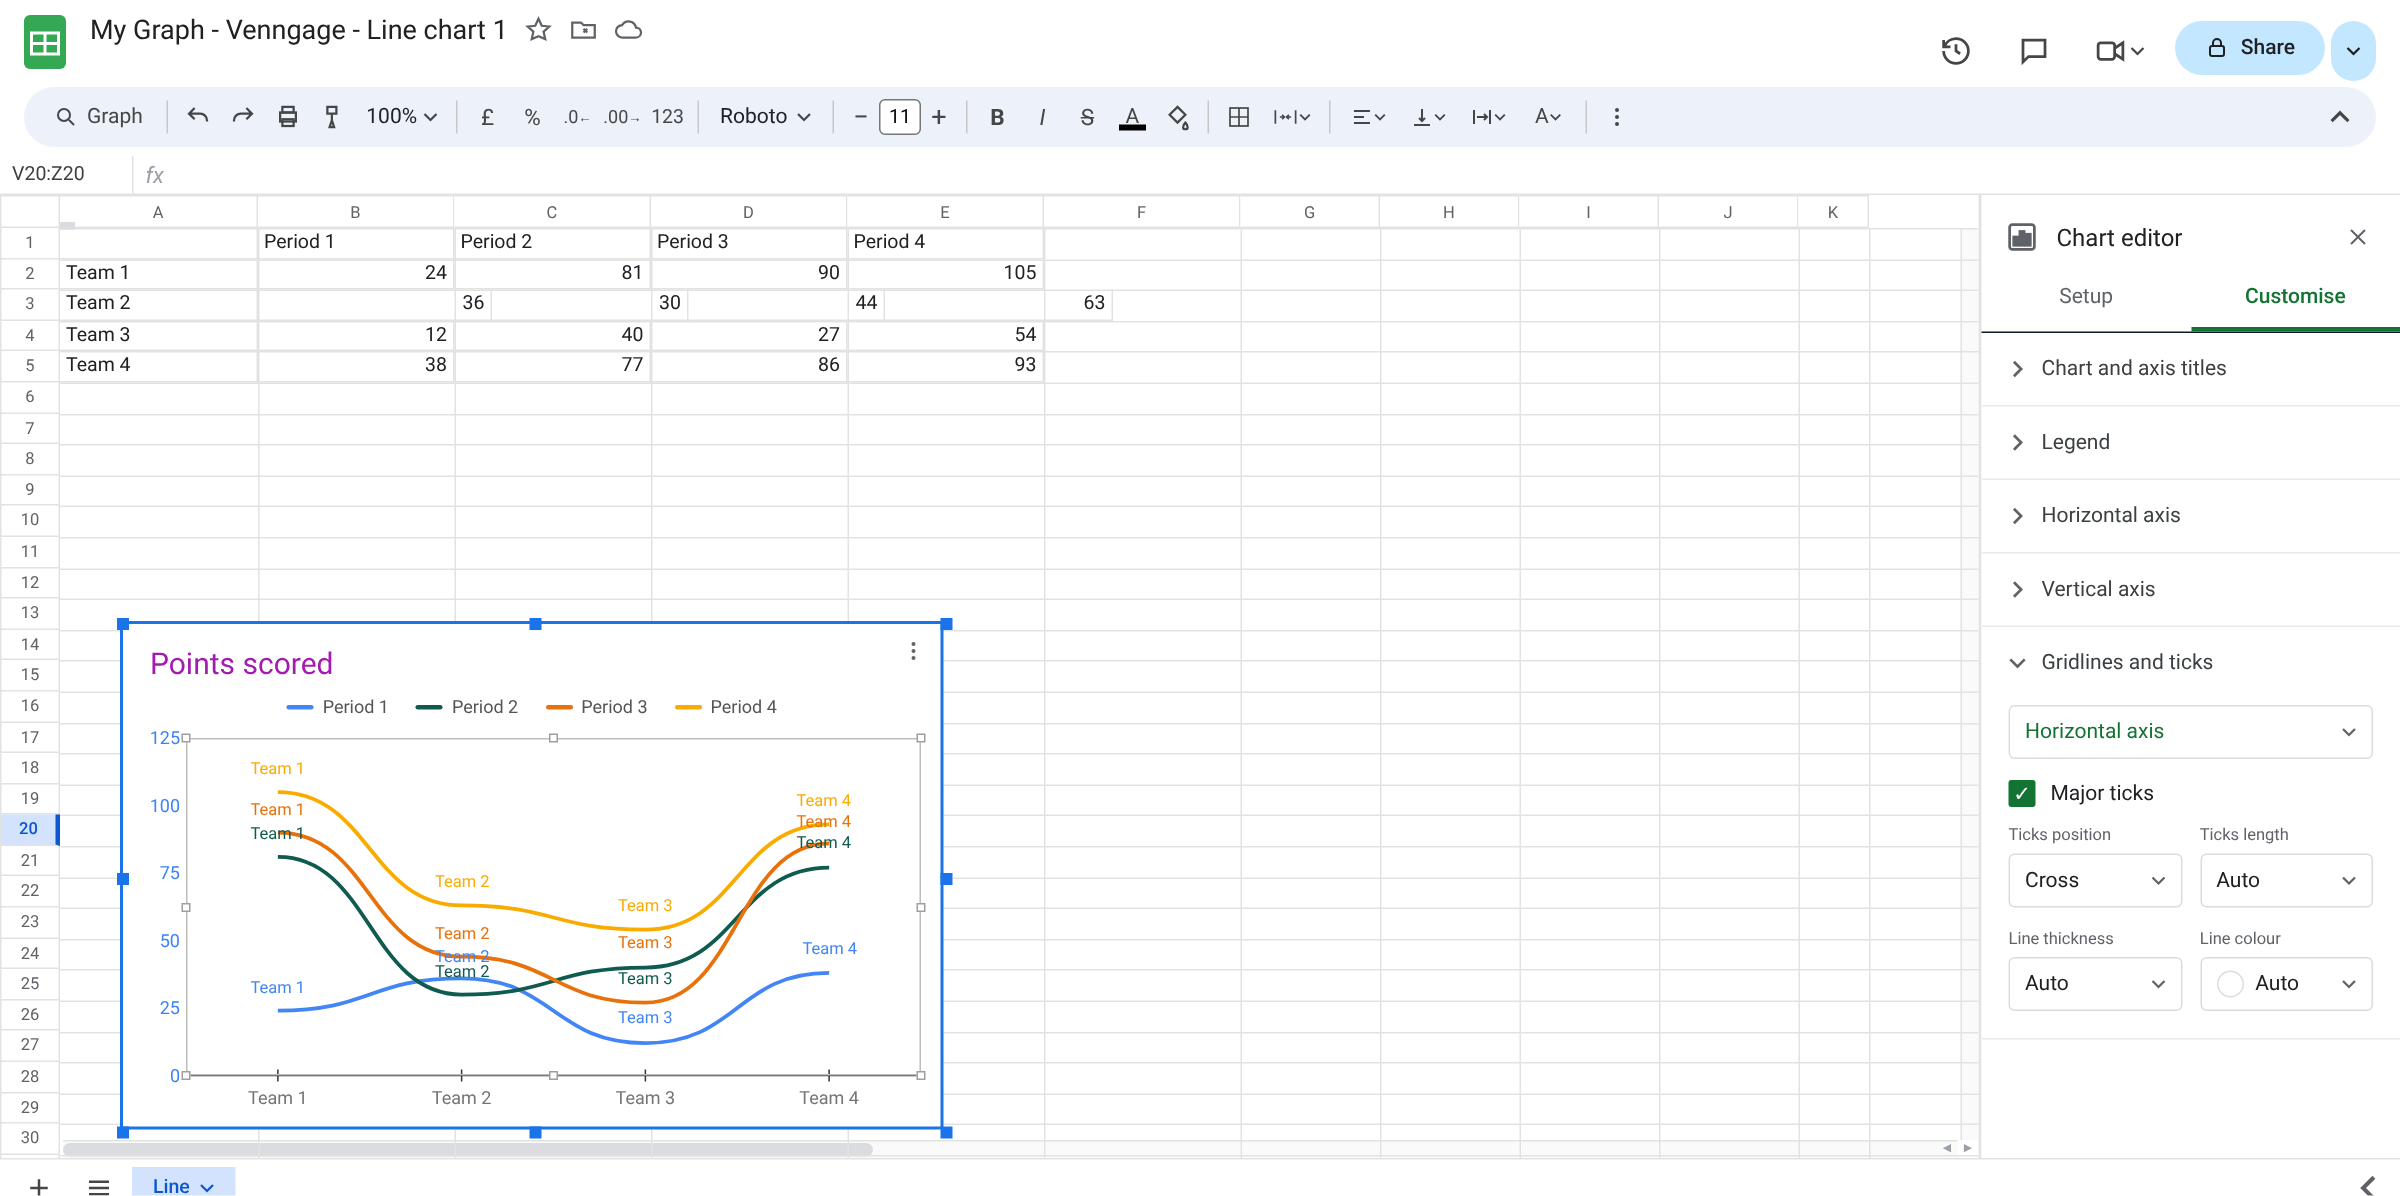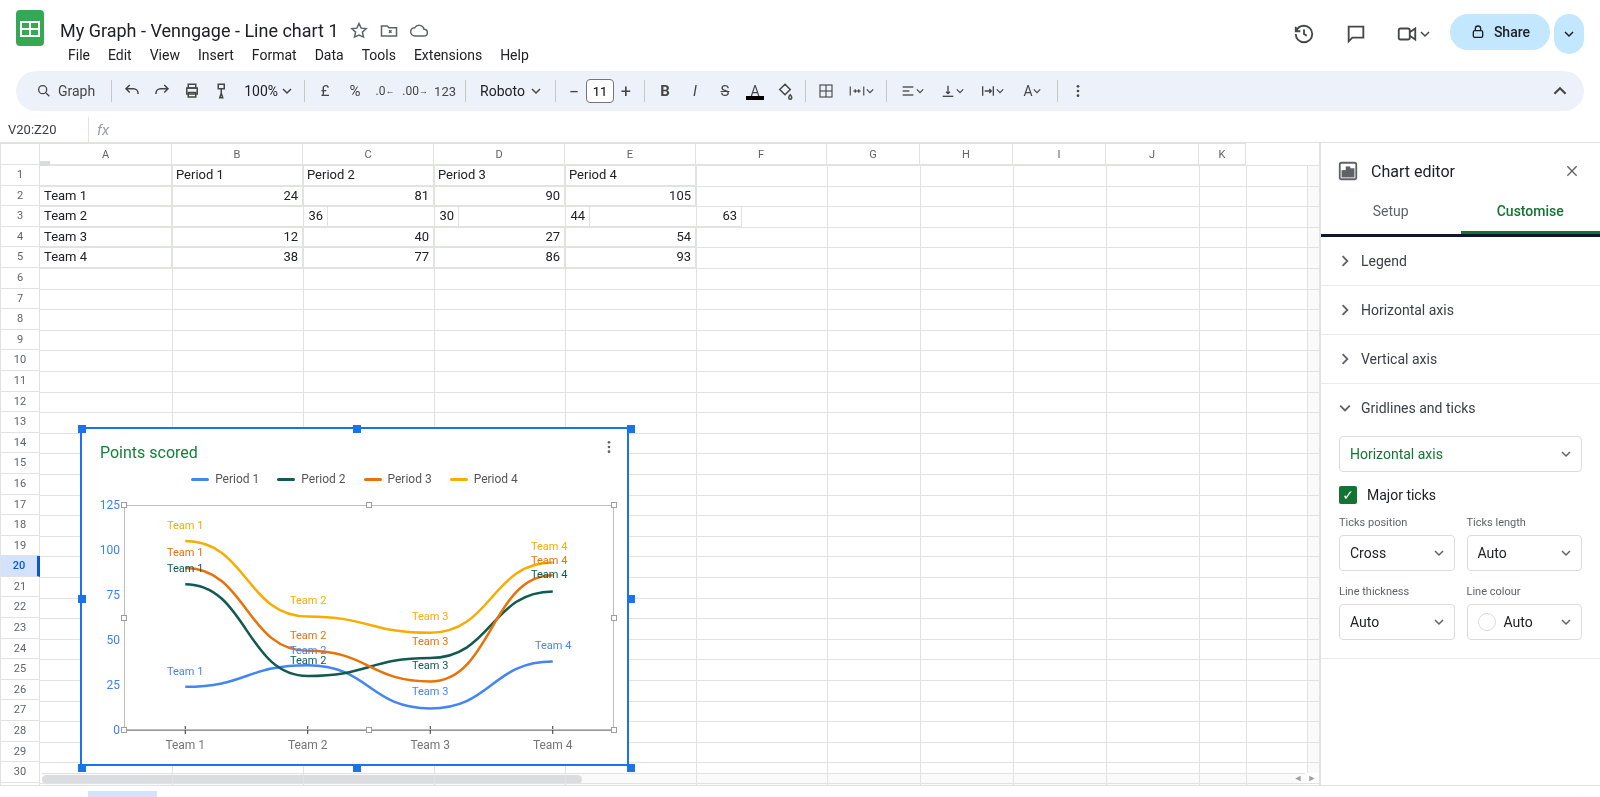--- a/index.html
+++ b/index.html
@@ -2,21 +2,21 @@
 <html><head>
 <meta charset="utf-8">
 <style>
   * { box-sizing: border-box; margin: 0; padding: 0; font-family: "Google Sans", Roboto, Arial, sans-serif; }
   body { width: 1600px; height: 797px; overflow: hidden; background: #fff; font-size: 13px; color: #202124; }
 
   
   .header { display: flex; align-items: flex-start; padding: 8px 16px 0 10px; gap: 10px; }
   .doc-logo { width: 40px; height: 40px; display: flex; align-items: center; justify-content: center; }
   .doc-logo svg { width: 28px; height: 36px; }
-  .title-row { display: flex; align-items: flex-end; gap: 10px; margin-top: 12px;}
+  .title-row { display: flex; align-items: flex-start; gap: 10px; margin-top: 2px;}
   .doc-title { font-size: 18px; color: #202124; }
   .title-icon { width: 20px; height: 20px; fill: #5f6368; cursor: pointer; }
   .menu-row { display: flex; gap: 2px; margin-top: 2px; }
   .menu-item { padding: 4px 8px; font-size: 14px; color: #202124; cursor: pointer; border-radius: 4px; }
   .header-right { margin-left: auto; display: flex; align-items: flex-start; gap: 12px; padding-top: 6px; }
   .hdr-btn { width: 40px; height: 40px; display: flex; align-items: center; justify-content: center; border-radius: 50%; cursor: pointer; }
   .share-btn { background: #c2e7ff; border-radius: 40px; padding: 10px 20px; display:flex; align-items:center; gap:8px; font-weight:500; font-size:14px; cursor:pointer; }
   .share-drop { background:#c2e7ff; border-radius:40px; width:30px; height:40px; display:flex; align-items:center; justify-content:center; cursor:pointer; margin-left:-8px;}
 
   
@@ -56,35 +56,35 @@
   .cell.r { text-align:right; }
   .grid-bg-lines { position:absolute; top:22px; left:40px; right:0; bottom:0;}
   .grid-vline { position:absolute; top:0; bottom:0; width:1px; background:#e1e3e1;}
   .grid-hline { position:absolute; left:0; right:0; height:1px; background:#e1e3e1;}
   .frozen-bar { position:absolute; background:#dadce0;}
 
   
   .chart-sel { position:absolute; border:2px solid #1a73e8; background:#fff;}
   .sel-handle { position:absolute; width:8px; height:8px; background:#1a73e8; }
   .chart-menu { position:absolute; top:6px; right:6px; cursor:pointer; width:24px; height:24px; display:flex; align-items:center; justify-content:center;}
-  .chart-title-t { font-size:16px; color:#15803d; padding:14px 0 0 18px;}
+  .chart-title-t { font-size:20px; color:#a21caf; padding:14px 0 0 18px;}
   .legend { display:flex; gap:18px; justify-content:center; font-size:12px; color:#555; margin-top:10px;}
   .leg-item { display:flex; align-items:center; gap:6px;}
   .leg-sw { width:18px; height:3px; border-radius:2px;}
   .plot-sel { position:absolute; border:1px solid #bdbdbd; }
   .plot-h { position:absolute; width:6px; height:6px; background:#fff; border:1px solid #9e9e9e;}
   .ylab { position:absolute; font-size:12px; color:#3b82f6; text-align:right; width:30px;}
   .xlab { position:absolute; font-size:12px; color:#757575; text-align:center; width:60px;}
   .dlbl { position:absolute; font-size:11px; white-space:nowrap;}
 
   
   .cehdr { display:flex; align-items:center; padding:16px 16px 10px 16px; gap:12px;}
   .cehdr-title { font-size:16px; font-weight:400; color:#202124;}
   .cehdr-close { margin-left:auto; cursor:pointer; width:24px; height:24px; display:flex; align-items:center; justify-content:center; color:#5f6368;}
-  .cetabs { display:flex; border-bottom:3px solid #0f172a;}
+  .cetabs { display:flex; border-bottom:1px solid #0f172a;}
   .cetab { flex:1; text-align:center; padding:10px 0 12px 0; font-size:14px; color:#5f6368; cursor:pointer;}
   .cetab.active { color:#137333; border-bottom:3px solid #137333; font-weight:500;}
   .ce-body { flex:1; overflow-y:auto; background:#fff;}
   .acc { border-bottom:1px solid #e8eaed; padding:16px 18px; display:flex; align-items:center; gap:10px; cursor:pointer; font-size:14px; color:#3c4043;}
   .acc .chev { color:#5f6368; transition:transform 0.15s; flex-shrink:0;}
   .acc.open .chev { transform:rotate(90deg);}
   .acc-content { padding:4px 18px 18px 18px; border-bottom:1px solid #e8eaed;}
   .sel-field { border:1px solid #dadce0; border-radius:4px; height:36px; display:flex; align-items:center; padding:0 10px; justify-content:space-between; color:#137333; font-size:14px; cursor:pointer; margin-bottom:14px;}
   .chk-row { display:flex; align-items:center; gap:10px; margin:6px 0 12px 0; font-size:14px;}
   .chk { width:18px; height:18px; background:#137333; border-radius:2px; display:flex; align-items:center; justify-content:center; color:#fff; font-size:14px; cursor:pointer;}
@@ -125,31 +125,20 @@
       <svg class="title-icon" viewBox="0 0 24 24">
           <path fill="none" stroke="#5f6368" stroke-width="1.8" d="M12 3l2.6 5.6 6 .6-4.5 4.1 1.3 6L12 16.9 6.6 19.3l1.3-6L3.4 9.2l6-.6z"></path>
         </svg>
       <svg class="title-icon" viewBox="0 0 24 24">
           <path fill="none" stroke="#5f6368" stroke-width="1.8" d="M3 6h7l2 2h9v10H3z"></path>
           <path fill="none" stroke="#5f6368" stroke-width="1.8" d="M12 12l3 3m0-3l-3 3" transform="translate(0,-1)"></path>
         </svg>
       <svg class="title-icon" viewBox="0 0 24 24">
           <path fill="none" stroke="#5f6368" stroke-width="1.8" d="M7 18a5 5 0 010-10 6 6 0 0111 2 4 4 0 010 8z"></path>
         </svg>
-    </div>
-    <div class="menu-row">
-      <span class="menu-item">File</span>
-      <span class="menu-item">Edit</span>
-      <span class="menu-item">View</span>
-      <span class="menu-item">Insert</span>
-      <span class="menu-item">Format</span>
-      <span class="menu-item">Data</span>
-      <span class="menu-item">Tools</span>
-      <span class="menu-item">Extensions</span>
-      <span class="menu-item">Help</span>
     </div>
   </div>
   <div class="header-right">
     <div class="hdr-btn">
         <svg width="22" height="22" viewBox="0 0 24 24" fill="none" stroke="#444746" stroke-width="2">
           <path d="M3 12a9 9 0 109-9 9 9 0 00-8.5 6M3 4v5h5"></path>
           <path d="M12 7v5l3 2"></path>
         </svg>
       </div>
     <div class="hdr-btn">
@@ -571,20 +560,26 @@
     </div>
     <div class="cetabs">
       <div class="cetab">Setup</div>
       <div class="cetab active">Customise</div>
     </div>
     <div class="ce-body">
       <div class="acc">
           <svg class="chev" width="12" height="12" viewBox="0 0 10 10">
             <path d="M3 1l4 4-4 4" fill="none" stroke="#5f6368" stroke-width="1.5"></path>
           </svg>
+          <span>Chart and axis titles</span>
+        </div>
+      <div class="acc">
+          <svg class="chev" width="12" height="12" viewBox="0 0 10 10">
+            <path d="M3 1l4 4-4 4" fill="none" stroke="#5f6368" stroke-width="1.5"></path>
+          </svg>
           <span>Legend</span>
         </div>
       <div class="acc">
           <svg class="chev" width="12" height="12" viewBox="0 0 10 10">
             <path d="M3 1l4 4-4 4" fill="none" stroke="#5f6368" stroke-width="1.5"></path>
           </svg>
           <span>Horizontal axis</span>
         </div>
       <div class="acc">
           <svg class="chev" width="12" height="12" viewBox="0 0 10 10">

